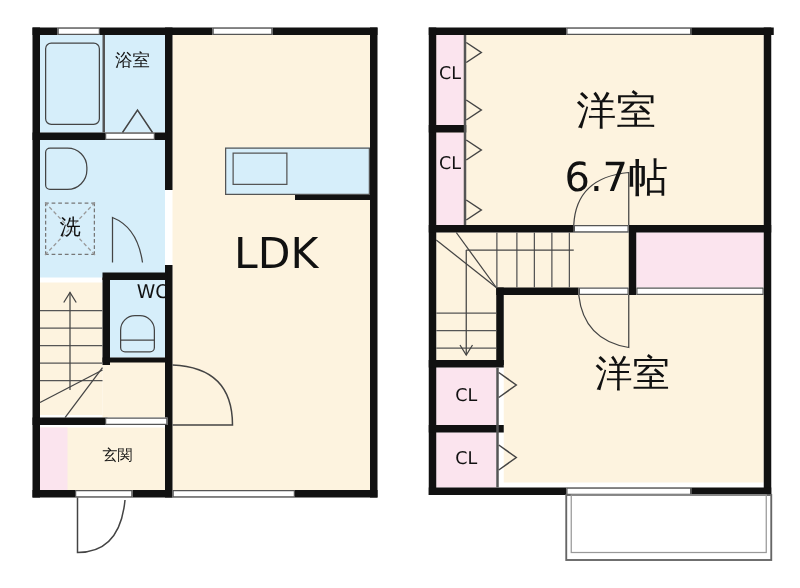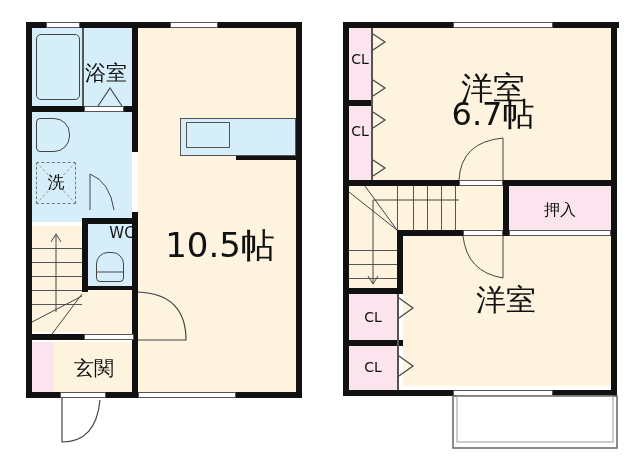--- a/index.html
+++ b/index.html
@@ -79,25 +79,25 @@
 
     <path d="M 64 188 L 64 152 Q 84 160 88 188" fill="none" stroke="#444" stroke-width="1"></path>
 
     <path d="M 112 270 Q 160 272 160 318 L 112 318" fill="none" stroke="#444" stroke-width="1.2"></path>
 
     <path d="M 36 376 L 36 420 Q 70 420 74 378" fill="none" stroke="#444" stroke-width="1.2"></path>
 
     <line x1="70" y1="250" x2="98" y2="250" stroke="#444" stroke-width="1"></line>
   </svg>
 
-  <div class="label" style="left:56px;top:40px;width:48px;font-size:21px;">浴室</div>
+  <div class="label" style="left:56px;top:20px;width:48px;font-size:14px;">浴室</div>
   <div class="label" style="left:10px;top:152px;width:40px;font-size:17px;">洗</div>
   <div class="label" style="left:62px;top:204px;width:68px;font-size:15px;">WC</div>
-  <div class="label" style="left:124px;top:206px;width:140px;font-size:34px;">10.5帖</div>
-  <div class="label" style="left:30px;top:336px;width:76px;font-size:20px;">玄関</div>
+  <div class="label" style="left:130px;top:164px;width:130px;font-size:34px;">LDK</div>
+  <div class="label" style="left:30px;top:336px;width:76px;font-size:12px;">玄関</div>
 </div>
 
 <div class="abs" style="left:343px;top:22px;width:276px;height:428px;">
 
   <div class="abs cream" style="left:6px;top:6px;width:262px;height:152px;"></div>
   <div class="abs pink" style="left:6px;top:6px;width:22px;height:72px;"></div>
   <div class="abs pink" style="left:6px;top:84px;width:22px;height:74px;"></div>
   <div class="abs cream" style="left:6px;top:164px;width:156px;height:50px;"></div>
   <div class="abs pink" style="left:166px;top:164px;width:102px;height:46px;"></div>
   <div class="abs cream" style="left:60px;top:214px;width:208px;height:150px;"></div>
@@ -154,18 +154,17 @@
     <path d="M 116 158 Q 118 120 160 116 L 160 158" fill="none" stroke="#444" stroke-width="1"></path>
     <path d="M 120 214 Q 124 250 160 256 L 160 214" fill="none" stroke="#444" stroke-width="1"></path>
 
     <rect x="110" y="374" width="164" height="52" fill="none" stroke="#666" stroke-width="1.5"></rect>
     <rect x="114" y="374" width="156" height="46" fill="none" stroke="#999" stroke-width="1"></rect>
   </svg>
 
   <div class="label" style="left:8px;top:26px;width:18px;font-size:14px;word-break:break-all;line-height:22px;">CL</div>
   <div class="label" style="left:8px;top:98px;width:18px;font-size:14px;word-break:break-all;line-height:22px;">CL</div>
   <div class="label" style="left:90px;top:50px;width:120px;font-size:32px;">洋室</div>
-  <div class="label" style="left:90px;top:76px;width:120px;font-size:32px;">6.7帖</div>
-  <div class="label" style="left:166px;top:180px;width:102px;font-size:16px;">押入</div>
+  <div class="label" style="left:90px;top:104px;width:120px;font-size:32px;">6.7帖</div>
   <div class="label" style="left:108px;top:262px;width:110px;font-size:30px;">洋室</div>
   <div class="label" style="left:6px;top:288px;width:48px;font-size:14px;">CL</div>
   <div class="label" style="left:6px;top:338px;width:48px;font-size:14px;">CL</div>
 </div>
 
 </body></html>

